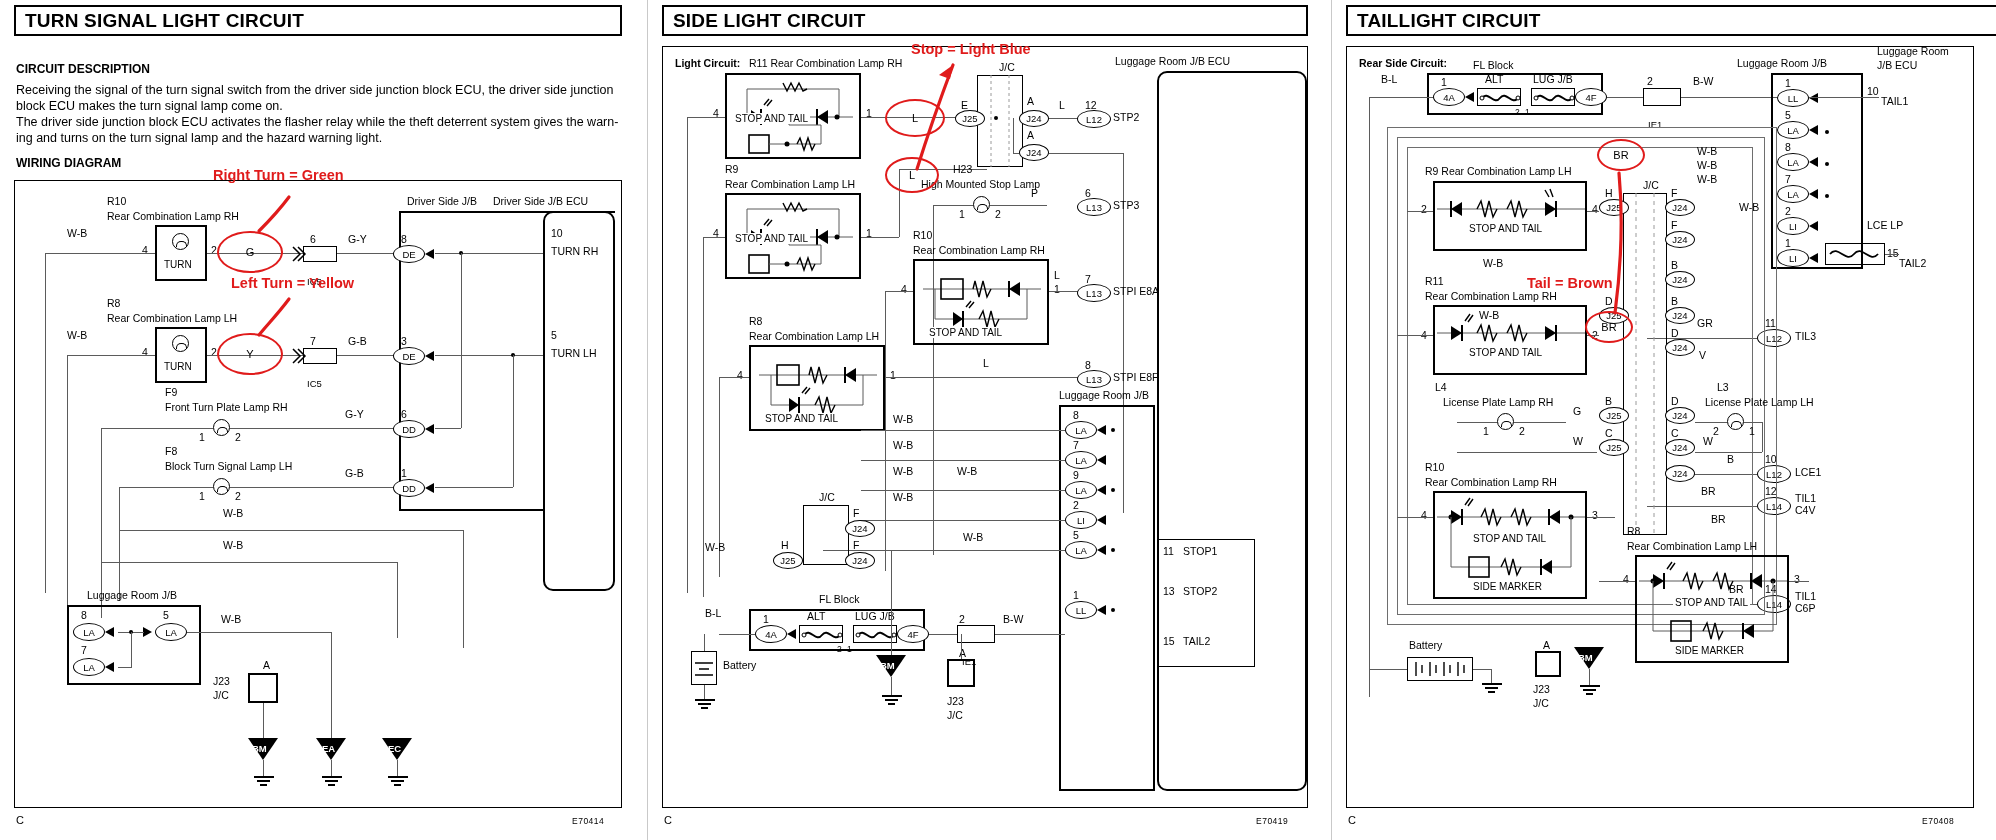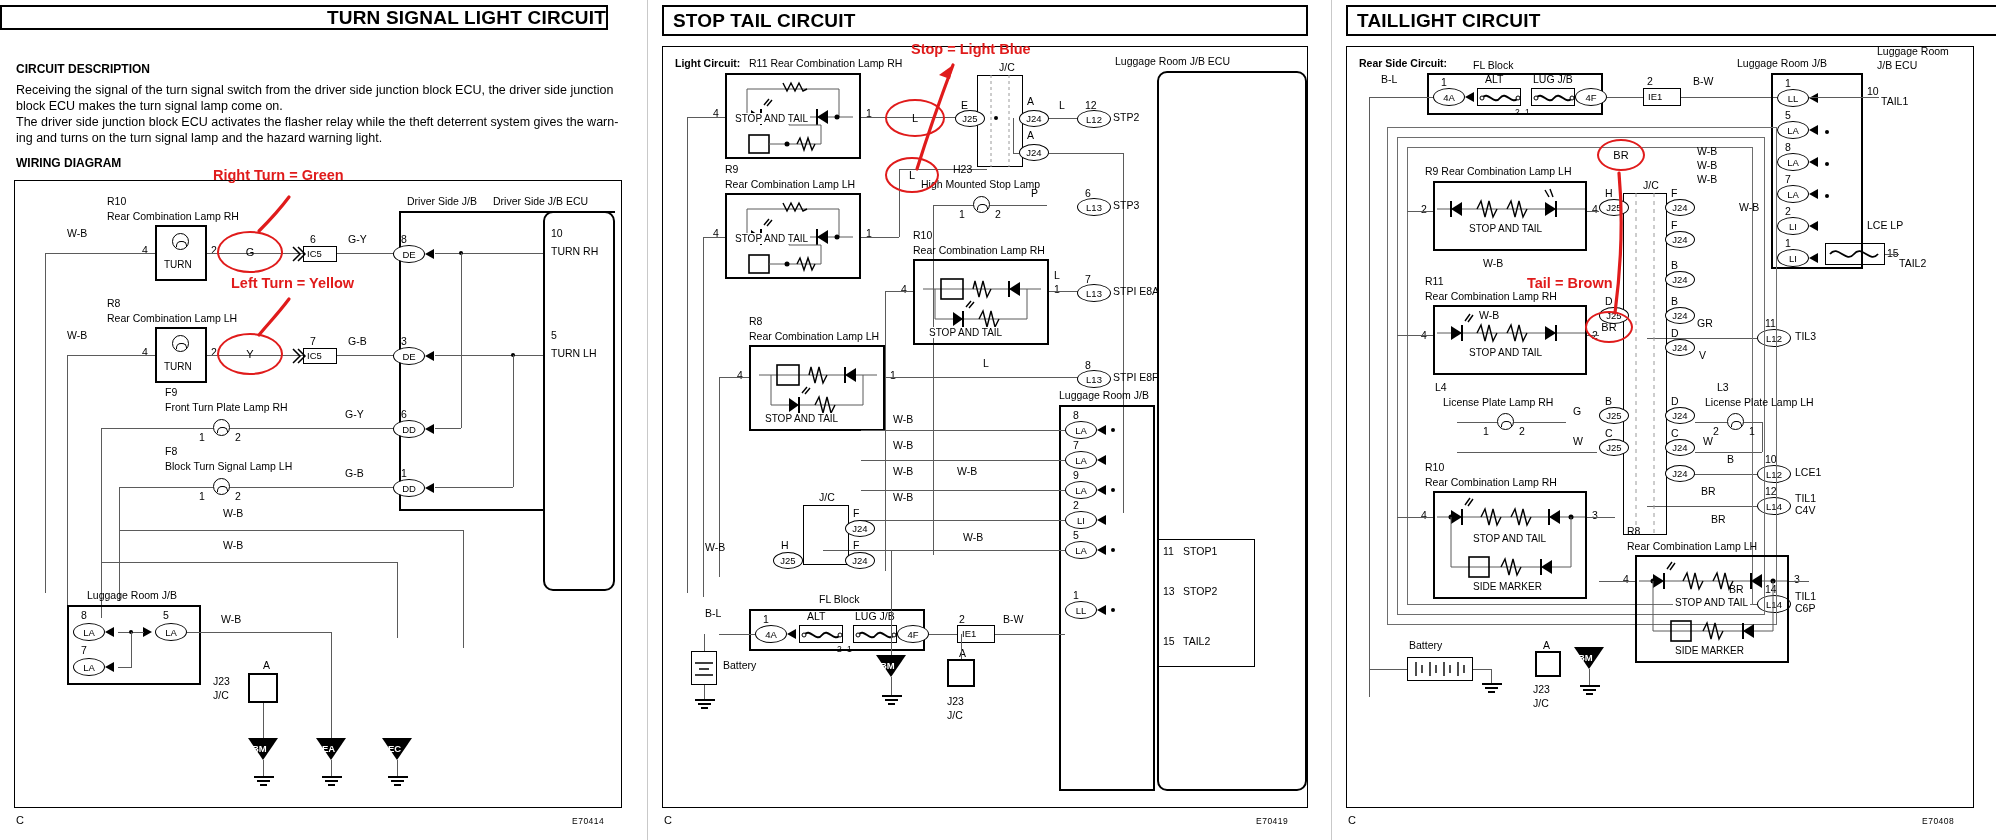--- a/index.html
+++ b/index.html
@@ -74,21 +74,21 @@
     position: absolute; border: 2px solid #000; background: transparent;
   }
   .box-thin {
     position: absolute; border: 1px solid #6e6e6e; background: transparent;
   }
 
   .lbl {
     position: absolute; font-size: 10.5px; color: #000; white-space: nowrap;
   }
   .lbl.b { font-weight: bold; }
-  .lbl.sm { font-size: 9.5px; }
+  .lbl.sm { font-size: 9.5px; margin-top: 28px; }
   .lbl.xs { font-size: 8.5px; }
 
   
   .conn {
     position: absolute;
     border: 1.6px solid #000; border-radius: 50%;
     background: #fff;
     display: flex; align-items: center; justify-content: center;
     font-size: 9.5px; color: #000; white-space: nowrap;
   }
@@ -172,21 +172,21 @@
     border-radius: 10px;
   }
 </style>
 </head>
 <body>
 
 <div class="page">
 
   <div class="panel" id="panel-turn">
 
-    <div class="sect-title-box" style="left:0; top:5px; width:608px; height:25px;justify-content:flex-end;">
+    <div class="sect-title-box" style="left:14px; top:5px; width:608px; height:31px;">
       <span>TURN SIGNAL LIGHT CIRCUIT</span>
     </div>
 
     <div class="h2" style="left:16px; top:62px;">CIRCUIT DESCRIPTION</div>
 
     <div class="body-text" style="left:16px; top:82px; width:616px;">Receiving the signal of the turn signal switch from the driver side junction block ECU, the driver side junction</div>
     <div class="body-text" style="left:16px; top:98px; width:616px;">block ECU makes the turn signal lamp come on.</div>
     <div class="body-text" style="left:16px; top:114px; width:616px;">The driver side junction block ECU activates the flasher relay while the theft deterrent system gives the warn-</div>
     <div class="body-text" style="left:16px; top:130px; width:616px;">ing and turns on the turn signal lamp and the hazard warning light.</div>
 
@@ -401,21 +401,21 @@
 
     <div class="corner-c" style="left:16px; top:814px;">C</div>
     <div class="doc-code" style="left:572px; top:816px;">E70414</div>
 
     <div class="panel-divider" style="right:0;"></div>
   </div>
 
   <div class="panel" id="panel-stop">
 
     <div class="sect-title-box" style="left:14px; top:5px; width:646px; height:31px;">
-      <span>STOP TAIL CIRCUIT</span>
+      <span>SIDE LIGHT CIRCUIT</span>
     </div>
 
     <div class="diagram-frame" style="left:14px; top:46px; width:646px; height:762px;">
 
       <div class="lbl b" style="left:12px; top:10px;">Light Circuit:</div>
 
       <div class="lbl" style="left:86px; top:10px;"><span>R11</span> <span>Rear Combination Lamp RH</span></div>
       <div class="box-outline" style="left:62px; top:26px; width:136px; height:86px;"></div>
       <svg class="sym" style="left:66px; top:30px;" width="130" height="80">
         <path d="M6,40 L124,40" stroke="#5b5b5b" stroke-width="1" fill="none"></path>

